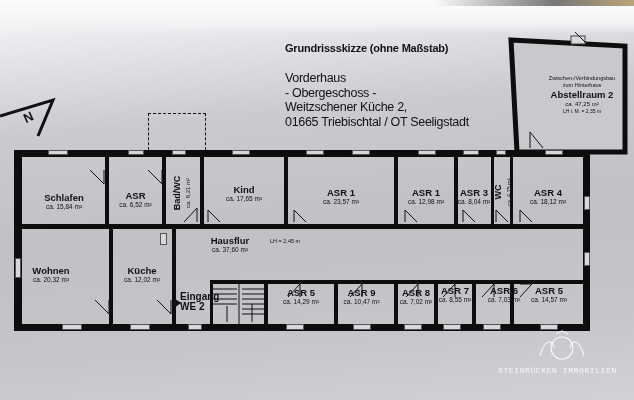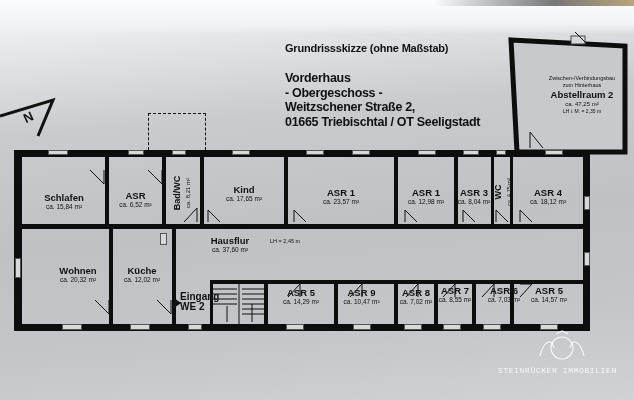--- a/index.html
+++ b/index.html
@@ -4,21 +4,21 @@
 <style>
   html,body{margin:0;padding:0;}
   body{width:634px;height:400px;overflow:hidden;position:relative;
     background:linear-gradient(175deg,#f7f8f9 0%,#eef0f2 6%,#c9cbcf 30%,#bfc1c5 55%,#c4c6ca 80%,#d0d2d6 100%);
     font-family:"Liberation Sans",sans-serif;color:#111;}
   .topglare{position:absolute;left:0;top:0;width:634px;height:34px;
     background:linear-gradient(180deg,#fbfcfd 0%,#f1f3f5 70%,rgba(230,232,235,0) 100%);}
   .corner{position:absolute;right:0;top:0;width:200px;height:6px;
     background:linear-gradient(90deg,rgba(0,0,0,0) 0%,#777 60%,#b9a57a 100%);}
   .title{position:absolute;left:285px;top:42px;font-size:11px;font-weight:bold;letter-spacing:-0.2px;}
-  .addr{position:absolute;left:285px;top:71px;font-size:12.5px;font-weight:bold;line-height:14.5px;letter-spacing:-0.3px;}
+  .addr{position:absolute;left:285px;top:71px;font-size:12.5px;font-weight:normal;line-height:14.5px;letter-spacing:-0.3px;}
   .addr div{white-space:nowrap;}
   .north{position:absolute;left:0;top:88px;width:60px;height:60px;}
   .wall{position:absolute;background:#0d0d0d;}
   .rlabel{position:absolute;text-align:center;font-weight:bold;font-size:9.5px;line-height:11px;white-space:nowrap;}
   .rarea{display:block;font-weight:normal;font-size:6.5px;line-height:8px;}
   .vlabel{position:absolute;transform:rotate(-90deg);transform-origin:center;font-weight:bold;font-size:9px;white-space:nowrap;text-align:center;}
   .win{position:absolute;background:#d7d8da;border:1px solid #555;box-sizing:border-box;}
   .dash{position:absolute;border:1.3px dashed #111;border-bottom:none;}
   .annex{position:absolute;}
   .stairs{position:absolute;}
@@ -29,21 +29,21 @@
 </head>
 <body>
 
 <div class="topglare"></div>
 <div class="corner"></div>
 
 <div class="title">Grundrissskizze (ohne Maßstab)</div>
 <div class="addr">
   <div>Vorderhaus</div>
   <div>- Obergeschoss -</div>
-  <div>Weitzschener Straße 2,</div>
+  <div>Weitzschener Küche 2,</div>
   <div>01665 Triebischtal / OT Seeligstadt</div>
 </div>
 
 <svg class="north" viewBox="0 0 60 60">
   <path d="M0 28 L53 12 L38 48" fill="none" stroke="#111" stroke-width="3"></path>
   <text x="24" y="34" font-family="Liberation Sans, sans-serif" font-weight="bold" font-size="13" transform="rotate(-25 28 30)" fill="#111">N</text>
 </svg>
 
 <div class="dash" style="left:148px;top:113px;width:56px;height:36px;"></div>
 
@@ -185,21 +185,21 @@
 </div>
 <div class="vlabel" style="left:482px;top:183px;width:40px;height:18px;">
   <span>WC</span><br>
   <span style="font-size:5.5px;font-weight:normal;">ca. 4,75 m²</span>
 </div>
 <div class="rlabel" style="left:513px;top:187px;width:70px;">
   <span>ASR 4</span>
   <span class="rarea">ca. 18,12 m²</span>
 </div>
 
-<div class="rlabel" style="left:34px;top:265px;width:88px;text-align:center;">
+<div class="rlabel" style="left:7px;top:265px;width:88px;text-align:center;">
   <span>Wohnen</span>
   <span class="rarea">ca. 20,32 m²</span>
 </div>
 <div class="rlabel" style="left:112px;top:265px;width:60px;">
   <span>Küche</span>
   <span class="rarea">ca. 12,02 m²</span>
 </div>
 <div class="rlabel" style="left:268px;top:282px;width:66px;top:283px;padding-top:0;">
 </div>
 <div class="rlabel" style="left:268px;top:283px;width:66px;margin-top:0;top:284px;">

